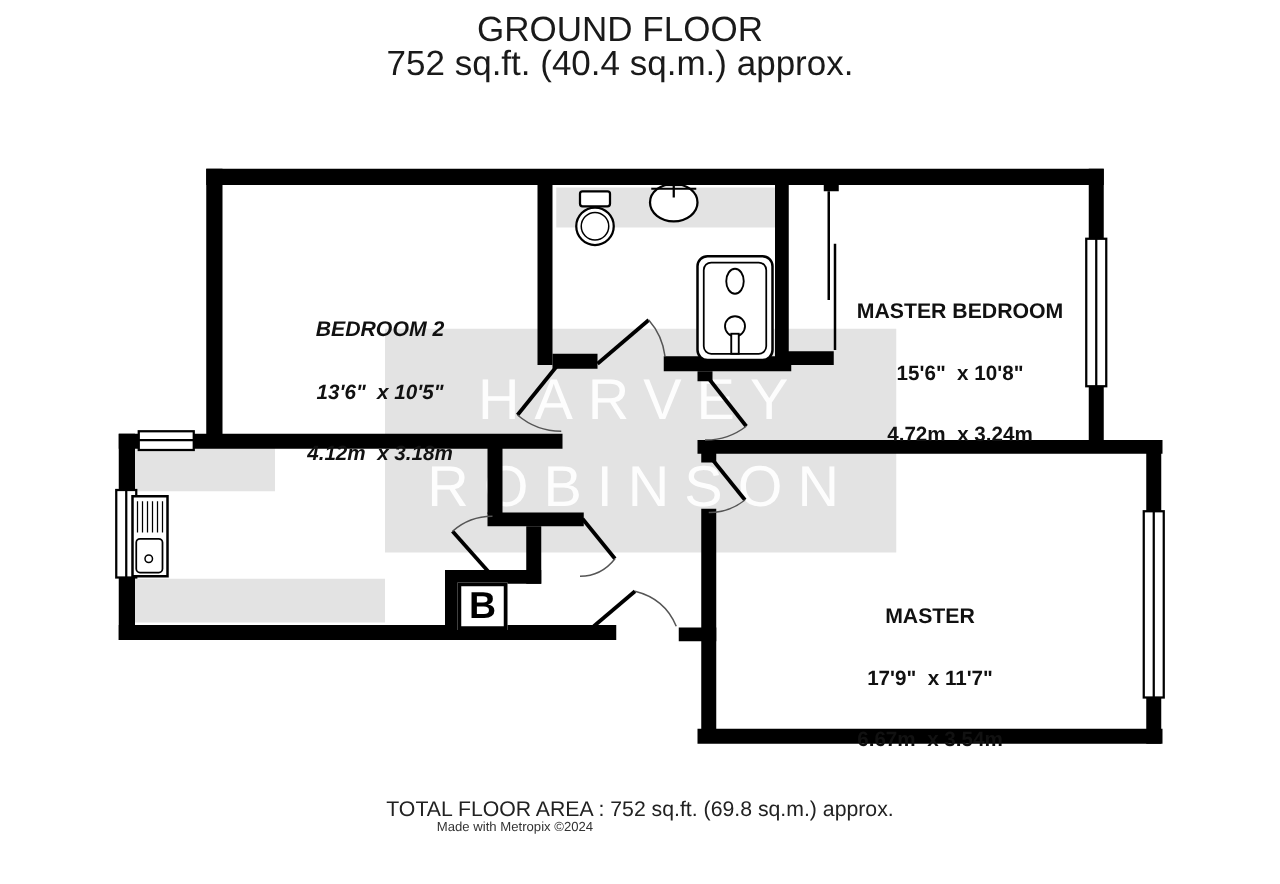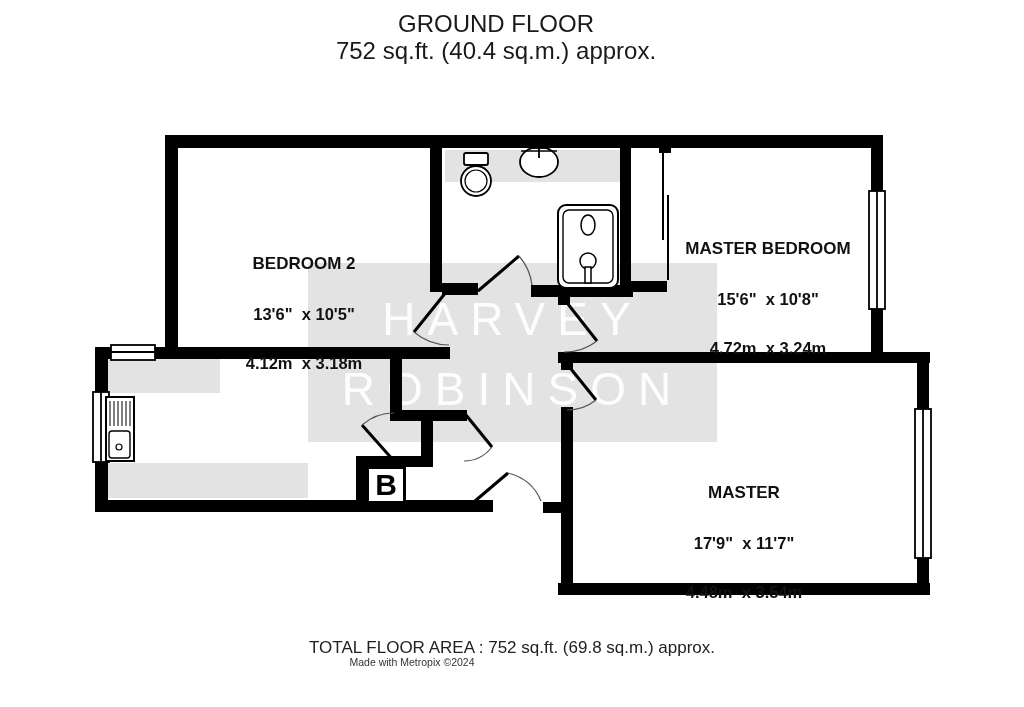--- a/index.html
+++ b/index.html
@@ -1,21 +1,21 @@
 <!DOCTYPE html>
 <html><head>
 <meta charset="utf-8">
 <style>
   html,body{margin:0;padding:0;background:#fff;}
   #canvas{position:relative;width:1024px;height:707px;background:#ffffff;overflow:hidden;
           font-family:"Liberation Sans","DejaVu Sans",sans-serif;}
   .abs{position:absolute;}
   
   .title{left:0;top:10px;width:992px;text-align:center;color:#1a1a1a;
-         font-size:24px;line-height:27px;z-index:6;}
+         font-size:28px;line-height:27px;z-index:6;}
   .shade{background:#e3e3e3;z-index:1;}
   .wm-line{z-index:2;color:#ffffff;opacity:.95;text-align:center;left:308px;width:409px;
            font-size:46px;letter-spacing:12px;font-weight:400;white-space:nowrap;}
   .room-label{z-index:6;text-align:center;color:#111;font-weight:bold;
               font-size:16.5px;line-height:16.5px;white-space:pre;}
   .room-label .rname{font-size:17px;}
   svg.plan{position:absolute;left:0;top:0;z-index:4;pointer-events:none;}
   .bbox{left:366px;top:466px;width:34px;height:32px;background:#fff;border:3px solid #000;
         z-index:5;display:flex;align-items:center;justify-content:center;
         font-weight:bold;font-size:30px;color:#000;line-height:1;}
@@ -140,35 +140,35 @@
       <path d="M 110,436 q 3,-8 6,-2" fill="none" stroke-width="1.5"></path>
       <rect x="109" y="431" width="21" height="27" rx="3" stroke-width="1.4"></rect>
       <circle cx="119" cy="447" r="3" stroke-width="1.2"></circle>
     </g>
   </svg>
 
   <div class="abs bbox">
     <span>B</span>
   </div>
 
-  <div class="abs room-label" style="left:194px;top:223px;width:220px;">
+  <div class="abs room-label" style="left:194px;top:223px;width:220px;font-style:italic;">
     <div class="rname">BEDROOM 2</div>
     <div>13'6"  x 10'5"</div>
     <div>4.12m  x 3.18m</div>
   </div>
 
   <div class="abs room-label" style="left:648px;top:208px;width:240px;">
     <div class="rname">MASTER BEDROOM</div>
     <div>15'6"  x 10'8"</div>
     <div>4.72m  x 3.24m</div>
   </div>
 
 
   <div class="abs room-label" style="left:644px;top:452px;width:200px;">
     <div class="rname">MASTER</div>
     <div>17'9"  x 11'7"</div>
-    <div>4.48m  x 3.54m</div>
+    <div>6.67m  x 3.54m</div>
   </div>
 
   <div class="abs footer1">TOTAL FLOOR AREA : 752 sq.ft. (69.8 sq.m.) approx.</div>
   <div class="abs footer2">Made with Metropix ©2024</div>
 
 </div>
 
 </body></html>

